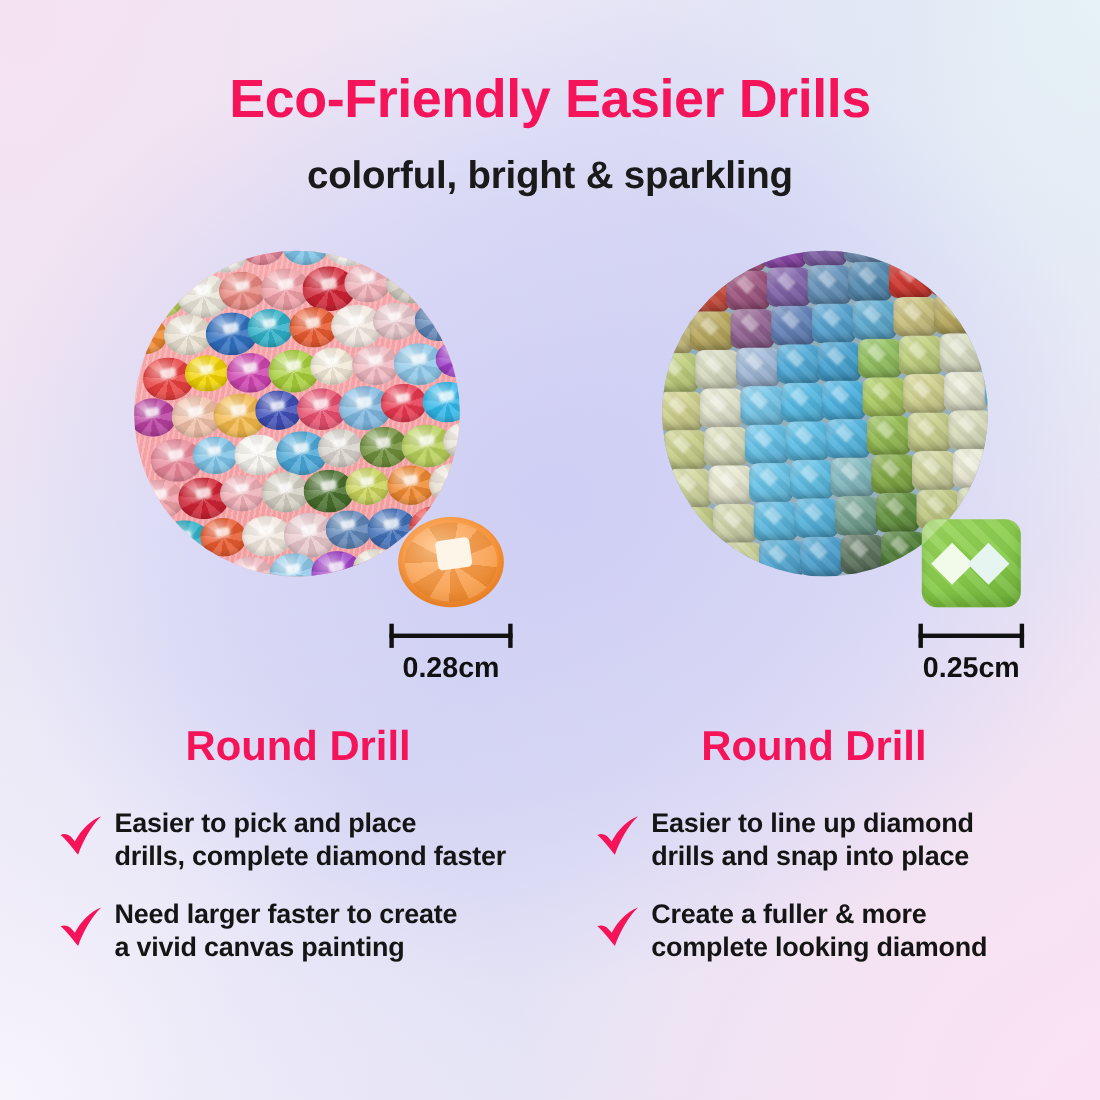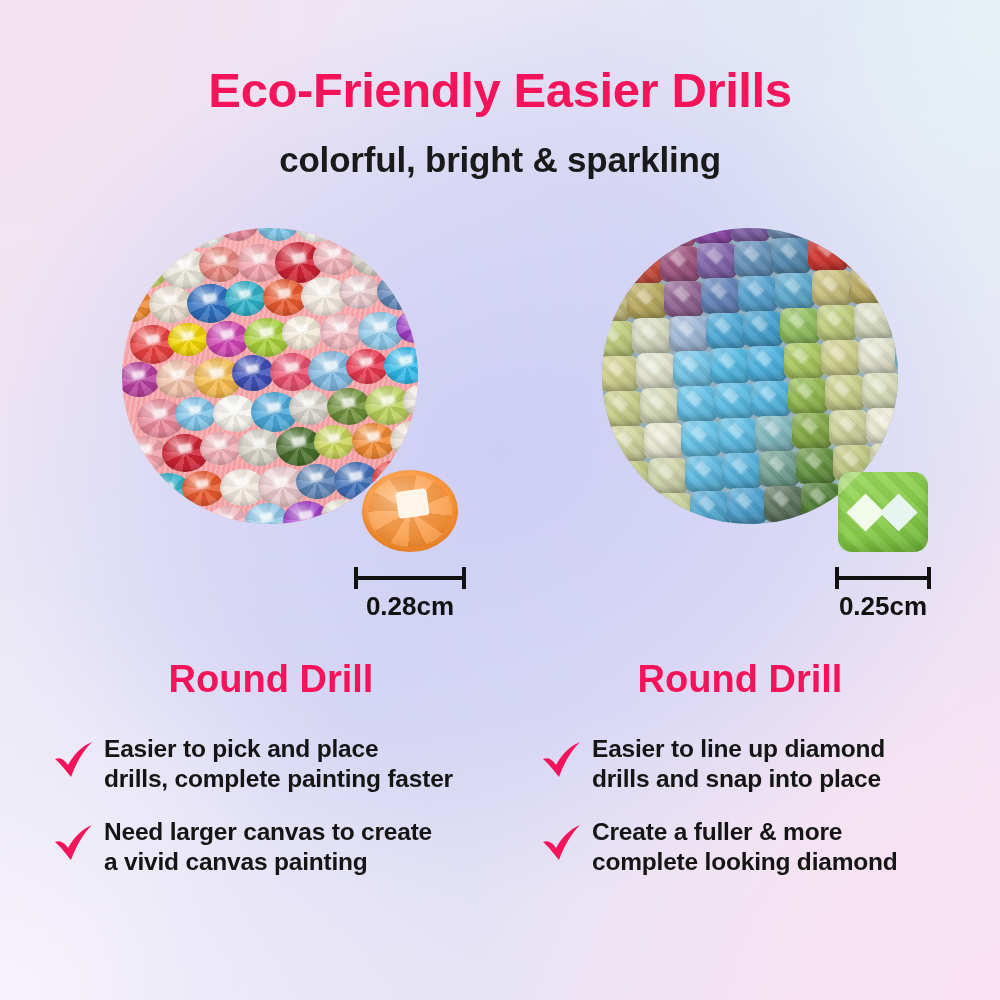--- a/index.html
+++ b/index.html
@@ -440,31 +440,31 @@
 
 <div class="bullets" id="left-bullets">
   <div class="bullet">
     <span class="check-icon">
       <svg viewBox="0 0 46 46" width="46" height="46" aria-hidden="true">
         <path d="M3 21 C8 19 12 21 16 27 C22 16 30 8 40 4 C31 13 24 25 19 39 C14 33 8 25 3 21 Z" fill="#f5145a"></path>
       </svg>
     </span>
     <span class="bullet-text">
       <span>Easier to pick and place</span><br>
-      <span>drills, complete painting faster</span>
+      <span>drills, complete diamond faster</span>
     </span>
   </div>
   <div class="bullet">
     <span class="check-icon">
       <svg viewBox="0 0 46 46" width="46" height="46" aria-hidden="true">
         <path d="M3 21 C8 19 12 21 16 27 C22 16 30 8 40 4 C31 13 24 25 19 39 C14 33 8 25 3 21 Z" fill="#f5145a"></path>
       </svg>
     </span>
     <span class="bullet-text">
-      <span>Need larger canvas to create</span><br>
+      <span>Need larger faster to create</span><br>
       <span>a vivid canvas painting</span>
     </span>
   </div>
 </div>
 
 <div class="bullets" id="right-bullets">
   <div class="bullet">
     <span class="check-icon">
       <svg viewBox="0 0 46 46" width="46" height="46" aria-hidden="true">
         <path d="M3 21 C8 19 12 21 16 27 C22 16 30 8 40 4 C31 13 24 25 19 39 C14 33 8 25 3 21 Z" fill="#f5145a"></path>

